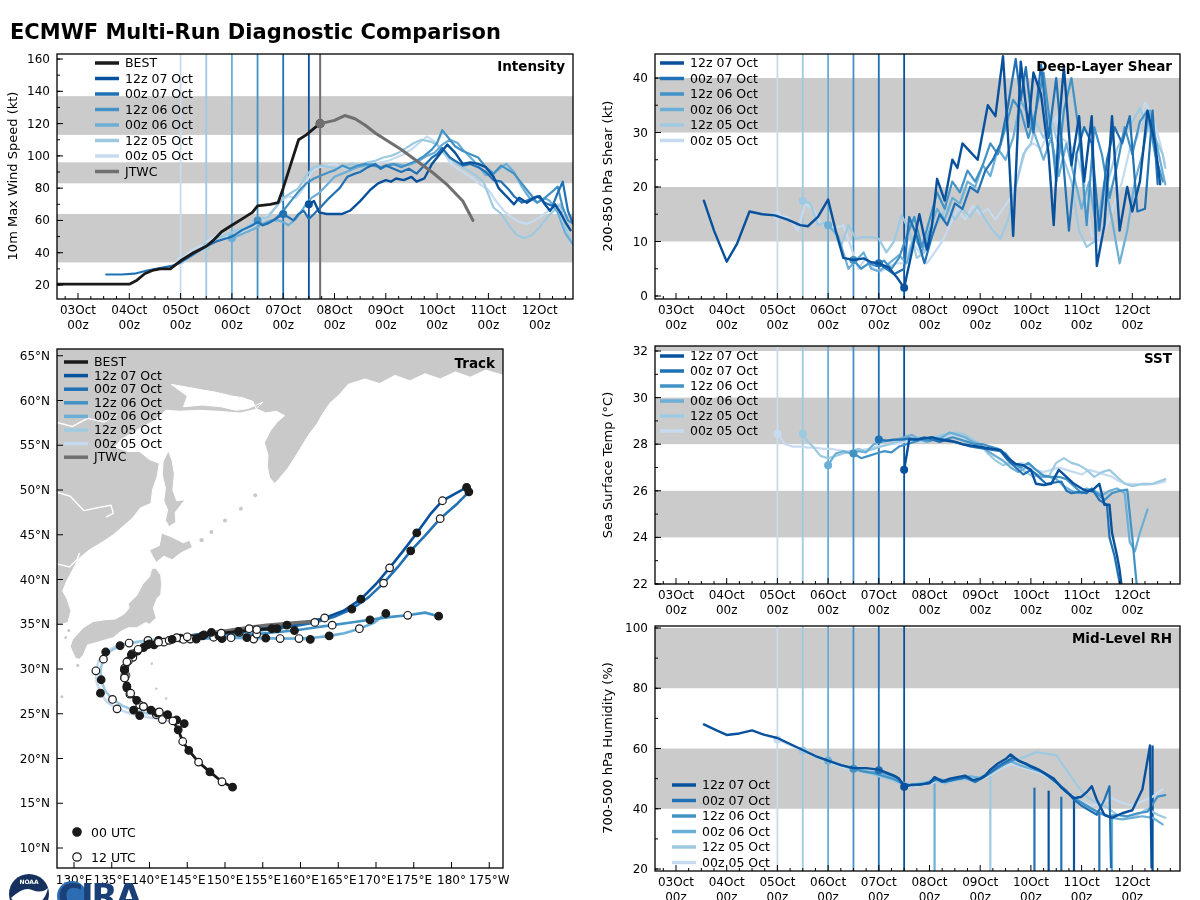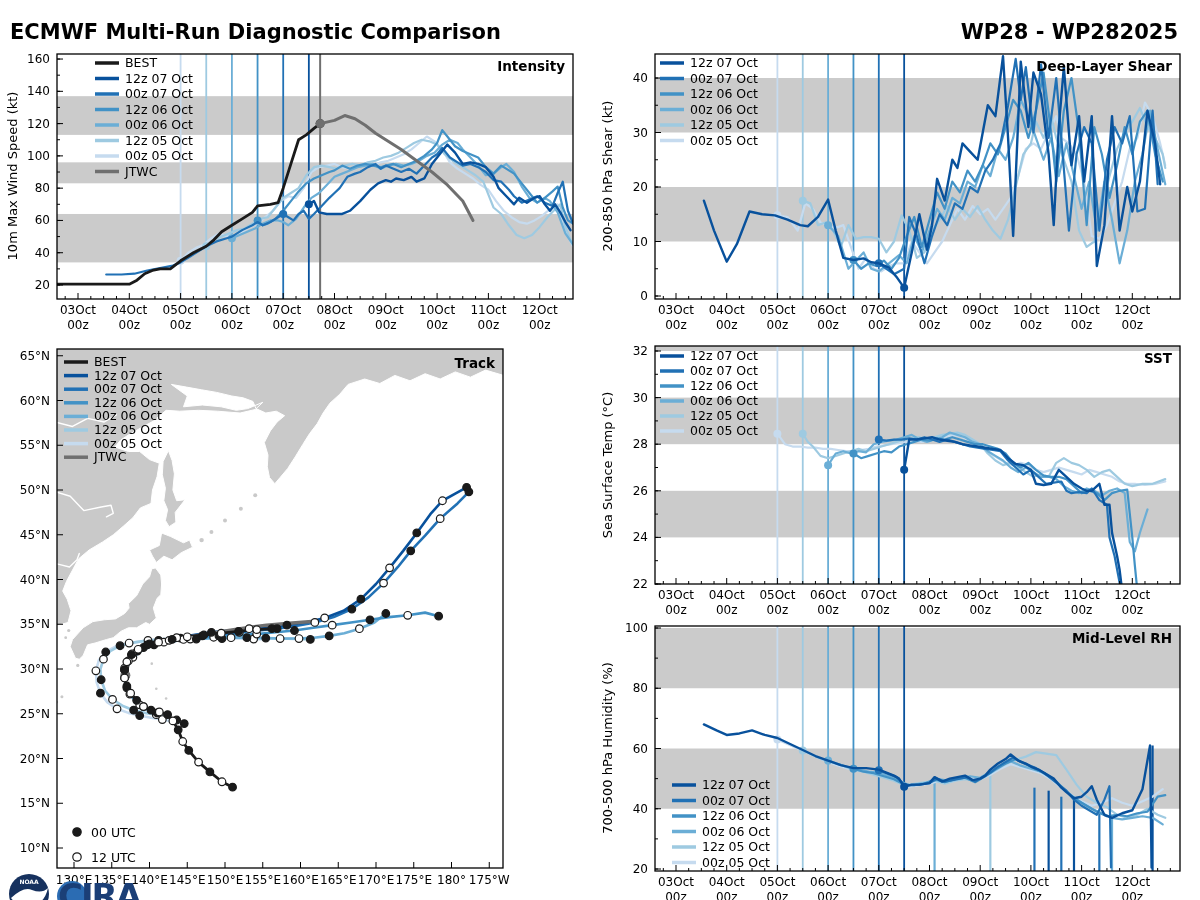--- a/index.html
+++ b/index.html
@@ -8,21 +8,20 @@
   .hdr{position:absolute;top:4px;font-size:21px;font-weight:bold;color:#000;white-space:nowrap;}
   #title-left{left:10px;}
   #title-right{right:22px;}
   #chart{position:absolute;left:0;top:0;}
   #logos{position:absolute;left:8px;top:856px;width:300px;height:44px;}
 </style>
 </head>
 <body>
 <div id="fig">
   <div id="title-left" class="hdr">ECMWF Multi-Run Diagnostic Comparison</div>
-  <div id="title-right" class="hdr">WP28 - WP282025</div>
   <svg id="chart" width="1200" height="900">
       <g>
         <clipPath id="clip-intensity">
           <rect x="57" y="38" width="516" height="245"></rect>
         </clipPath>
         <g clip-path="url(#clip-intensity)">
           <rect x="57" y="197.98399999999998" width="516" height="48.420000000000016" fill="#cbcbcb"></rect>
           <rect x="57" y="146.336" width="516" height="20.98199999999997" fill="#cbcbcb"></rect>
           <rect x="57" y="80.16199999999998" width="516" height="38.73600000000002" fill="#cbcbcb"></rect>
           <line x1="180.6" y1="38" x2="180.6" y2="283" stroke="#c6dbef" stroke-width="1.8"></line>

